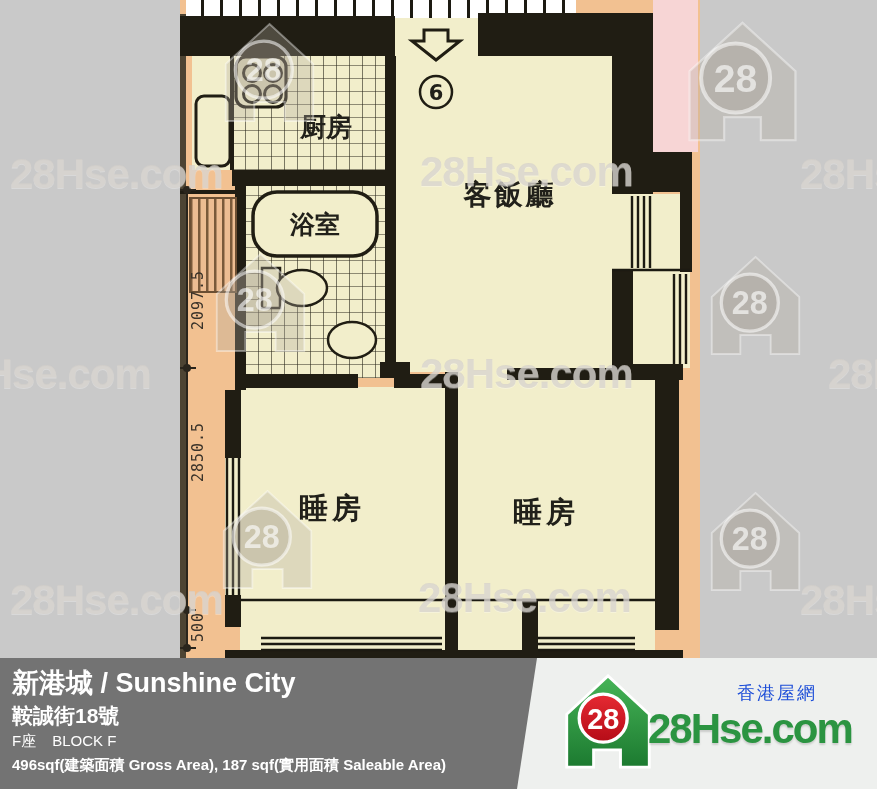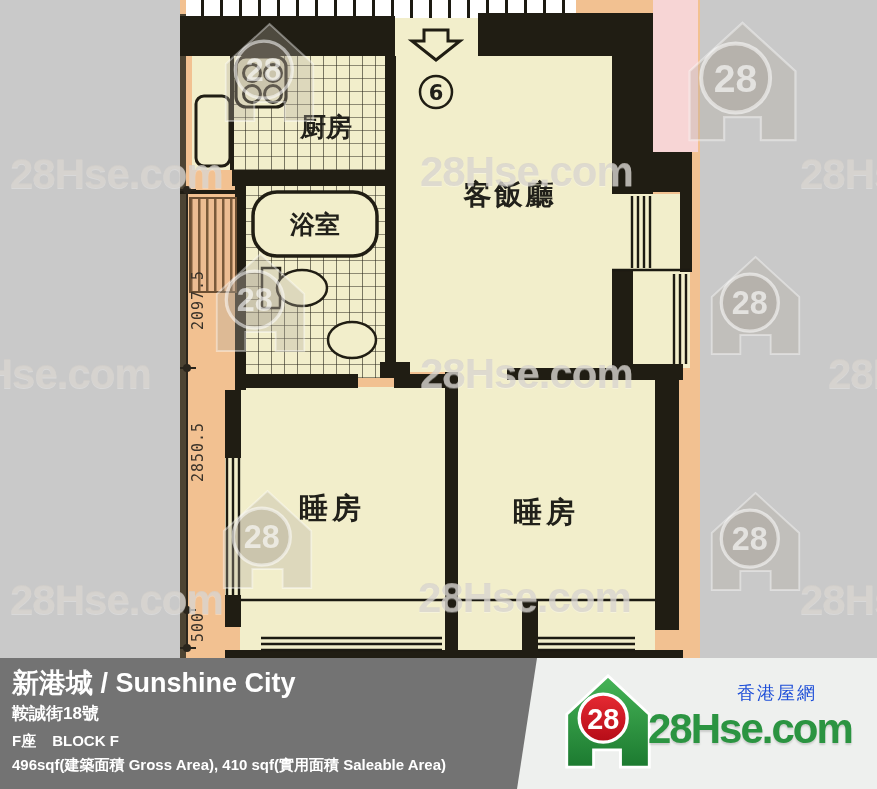--- a/index.html
+++ b/index.html
@@ -23,22 +23,22 @@
   .wm-house{position:absolute;width:95px;height:105px;}
   .wmh-t{font-size:34px;font-weight:bold;fill:rgba(255,255,255,0.62);}
   
   .bottom-strip{position:absolute;left:0;top:658px;width:877px;height:131px;background:#eef0ee;z-index:4;}
   .footer-green{
     position:absolute;left:0;top:0;width:537px;height:131px;background:#737373;
     clip-path:polygon(0 0,100% 0,calc(100% - 20px) 100%,0 100%);
     color:#ffffff;
   }
   .fg-title{position:absolute;left:12px;top:7px;font-size:27px;font-weight:bold;}
-  .fg-addr{position:absolute;left:12px;top:44px;font-size:17px;font-weight:bold;}
-  .fg-block{position:absolute;left:12px;top:74px;font-size:15px;font-weight:bold;}
+  .fg-addr{position:absolute;left:12px;top:44px;font-size:21px;font-weight:bold;}
+  .fg-block{position:absolute;left:12px;top:74px;font-size:15px;font-weight:normal;}
   .fg-block .en{margin-left:16px;}
   .fg-area{position:absolute;left:12px;top:98px;font-size:15px;font-weight:600;}
   
   .logo-house{position:absolute;left:563px;top:674px;width:90px;height:96px;z-index:5;}
   .logo-brand{
     position:absolute;left:648px;top:705px;z-index:5;
     font-size:42px;font-weight:bold;letter-spacing:-2px;color:#2b9441;
     text-shadow:0 2px 2px rgba(0,0,0,0.15);white-space:nowrap;
   }
   .logo-tagline{position:absolute;left:737px;top:681px;z-index:5;font-size:18px;color:#1d4ed8;letter-spacing:2px;}
@@ -208,21 +208,21 @@
       </svg>
   </div>
 
   <div class="bottom-strip">
     <div class="footer-green">
       <div class="fg-title">新港城 / Sunshine City</div>
       <div class="fg-addr">鞍誠街18號</div>
       <div class="fg-block">
         <span>F座</span><span class="en">BLOCK F</span>
       </div>
-      <div class="fg-area">496sqf(建築面積 Gross Area), 410 sqf(實用面積 Saleable Area)</div>
+      <div class="fg-area">496sqf(建築面積 Gross Area), 187 sqf(實用面積 Saleable Area)</div>
     </div>
   </div>
 
   <svg class="logo-house" viewBox="0 0 90 100">
     <defs>
       <linearGradient id="hg" x1="0" y1="0" x2="0" y2="1">
         <stop offset="0" stop-color="#46b457"></stop>
           <stop offset="1" stop-color="#1c7a30"></stop>
       </linearGradient>
       <linearGradient id="rg" x1="0" y1="0" x2="0" y2="1">

